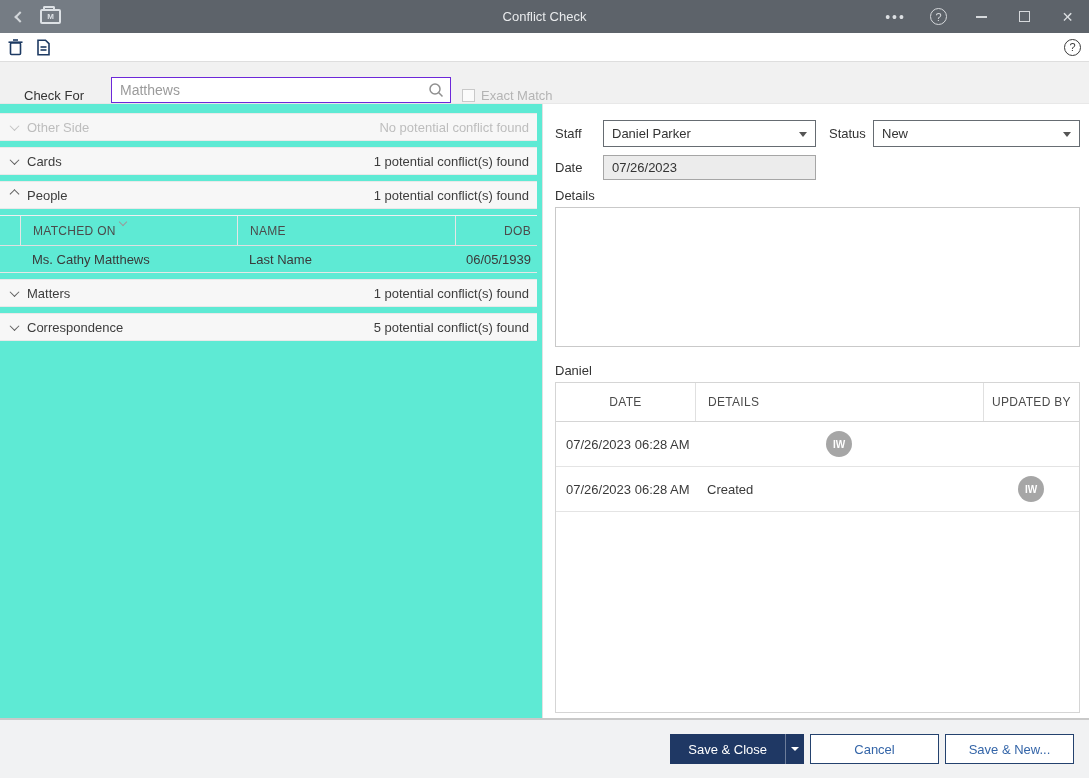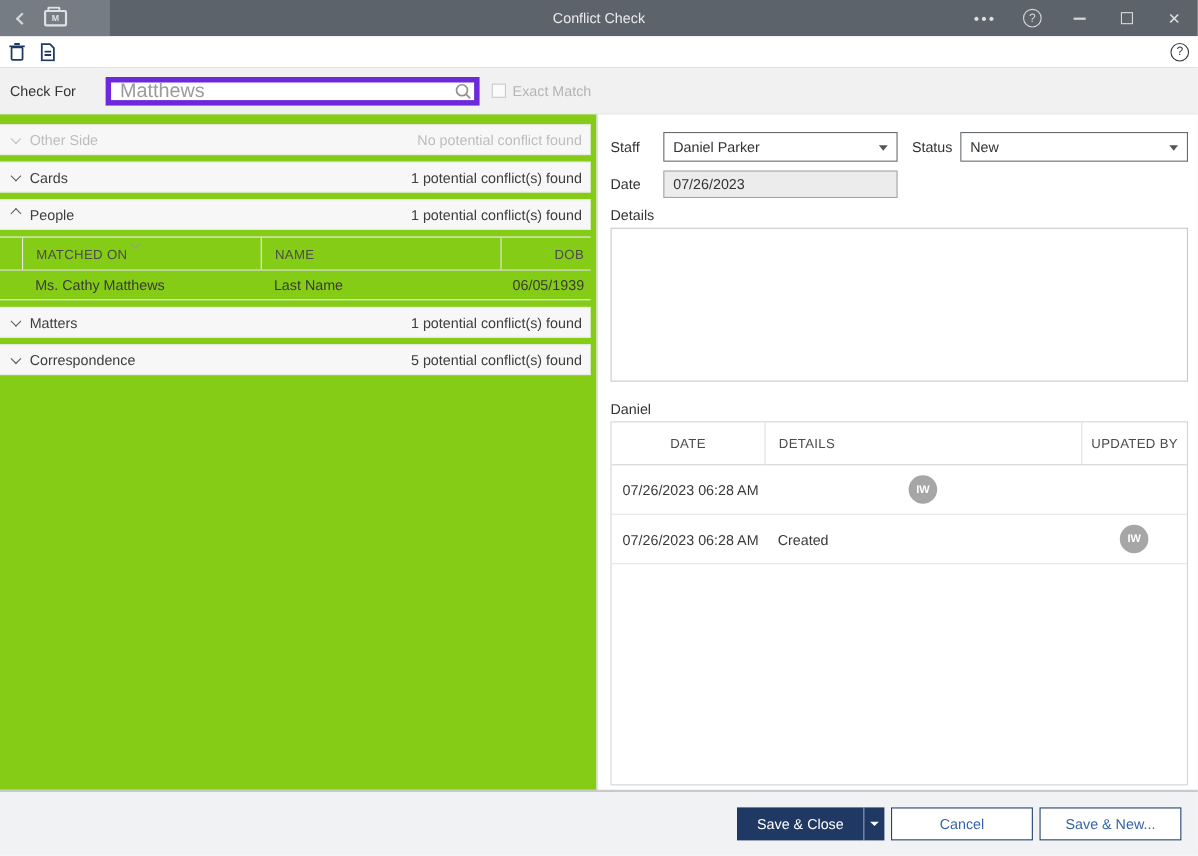--- a/index.html
+++ b/index.html
@@ -31,33 +31,33 @@
 
   
   .toolbar { position:absolute; top:33px; left:0; right:0; height:29px; background:#fff;
              border-bottom:1px solid #dedede; display:flex; align-items:center; padding:0 8px; gap:13px; }
   .toolbar svg { display:block; }
   .toolbar-help { margin-left:auto; }
   .circle-q.dark { border-color:#3a3a3a; color:#3a3a3a; }
 
   
   .checkfor { position:absolute; top:62px; left:0; right:0; height:42px; background:#f1f1f1;
-              border-bottom:1px solid #e8e8e8; display:flex; align-items:center; padding-left:9px; }
+              border-bottom:1px solid #e8e8e8; display:flex; align-items:flex-end; padding-left:24px; }
   .cf-label { width:87px; font-size:13px; color:#333; }
   .cf-inputwrap { position:relative; width:340px; height:26px; }
-  .cf-input { width:100%; height:100%; border:5px solid #6d28d9; background:#fff; outline:none;
-              padding:0 30px 0 8px; font-size:18px; color:#9b9b9b; font-family:inherit; }
+  .cf-input { width:100%; height:100%; border:1px solid #6d28d9; background:#fff; outline:none;
+              padding:0 30px 0 8px; font-size:14px; color:#9b9b9b; font-family:inherit; }
   .cf-search-icon { position:absolute; right:7px; top:5px; }
   .cf-check { margin-left:11px; display:flex; align-items:center; gap:6px; }
   .checkbox { width:13px; height:13px; border:1px solid #c9c9c9; background:#fbfbfb; }
   .cf-checklabel { font-size:13px; color:#b4b4b4; }
 
   
   .content { position:absolute; top:104px; left:0; right:0; bottom:60px; display:flex; }
-  .left { width:543px; border-right:1px solid #e2e2e2; padding-top:9px; background:#84cc16; }
+  .left { width:543px; border-right:1px solid #e2e2e2; padding-top:9px; background:#5eead4; }
 
   .section { height:28px; background:#f7f7f7; border-top:1px solid #e9e9e9; border-bottom:1px solid #e9e9e9;
              margin:0 5px 6px 0; display:flex; align-items:center; padding:0 8px 0 11px; cursor:pointer; }
   .chev { width:7px; height:7px; border-left:1.5px solid #5f5f5f; border-bottom:1.5px solid #5f5f5f; flex:none; }
   .chev.down { transform:rotate(-45deg) translate(1px,-1px); }
   .chev.up { transform:rotate(135deg) translate(-1px,1px); }
   .section.disabled .chev { border-color:#c3c3c3; }
   .sec-label { margin-left:9px; font-size:13px; color:#3d3d3d; }
   .sec-status { margin-left:auto; font-size:13px; color:#3d3d3d; }
   .section.disabled .sec-label, .section.disabled .sec-status { color:#bdbdbd; }

